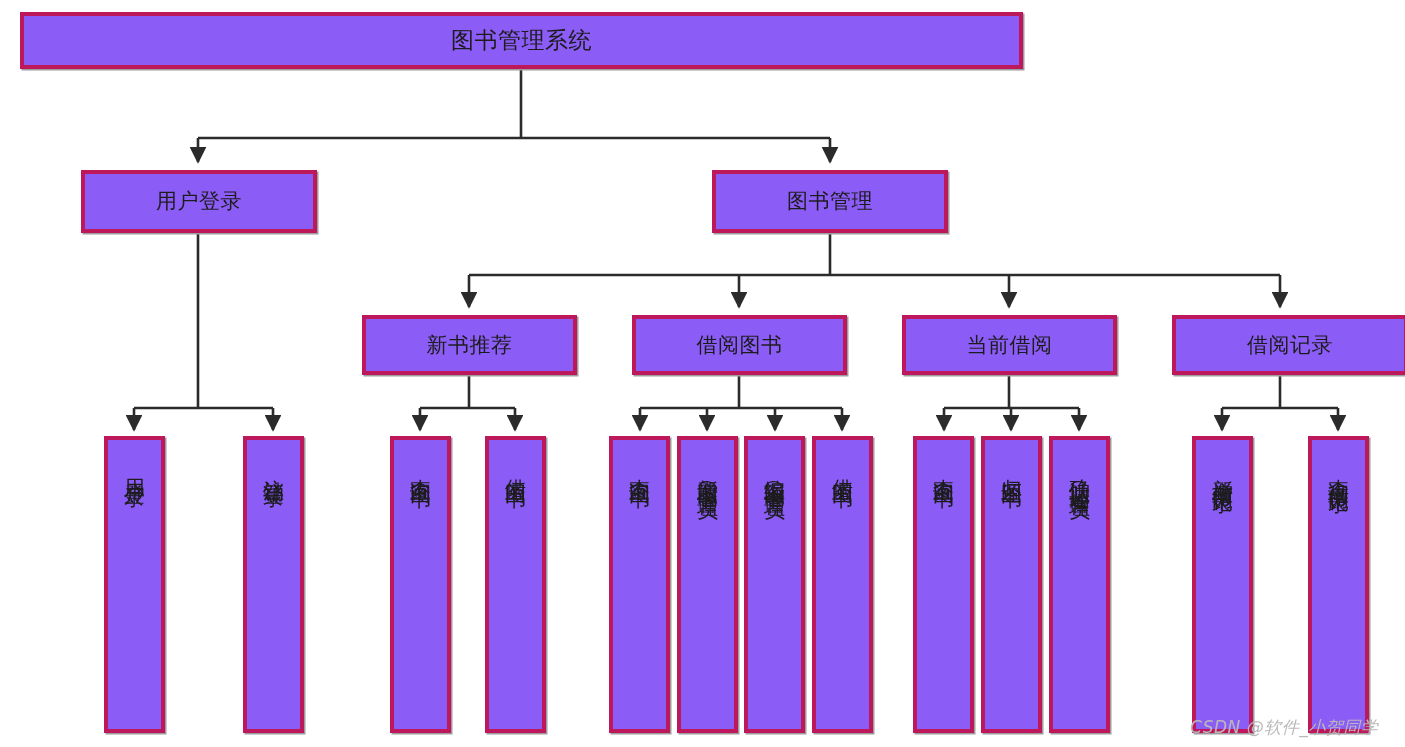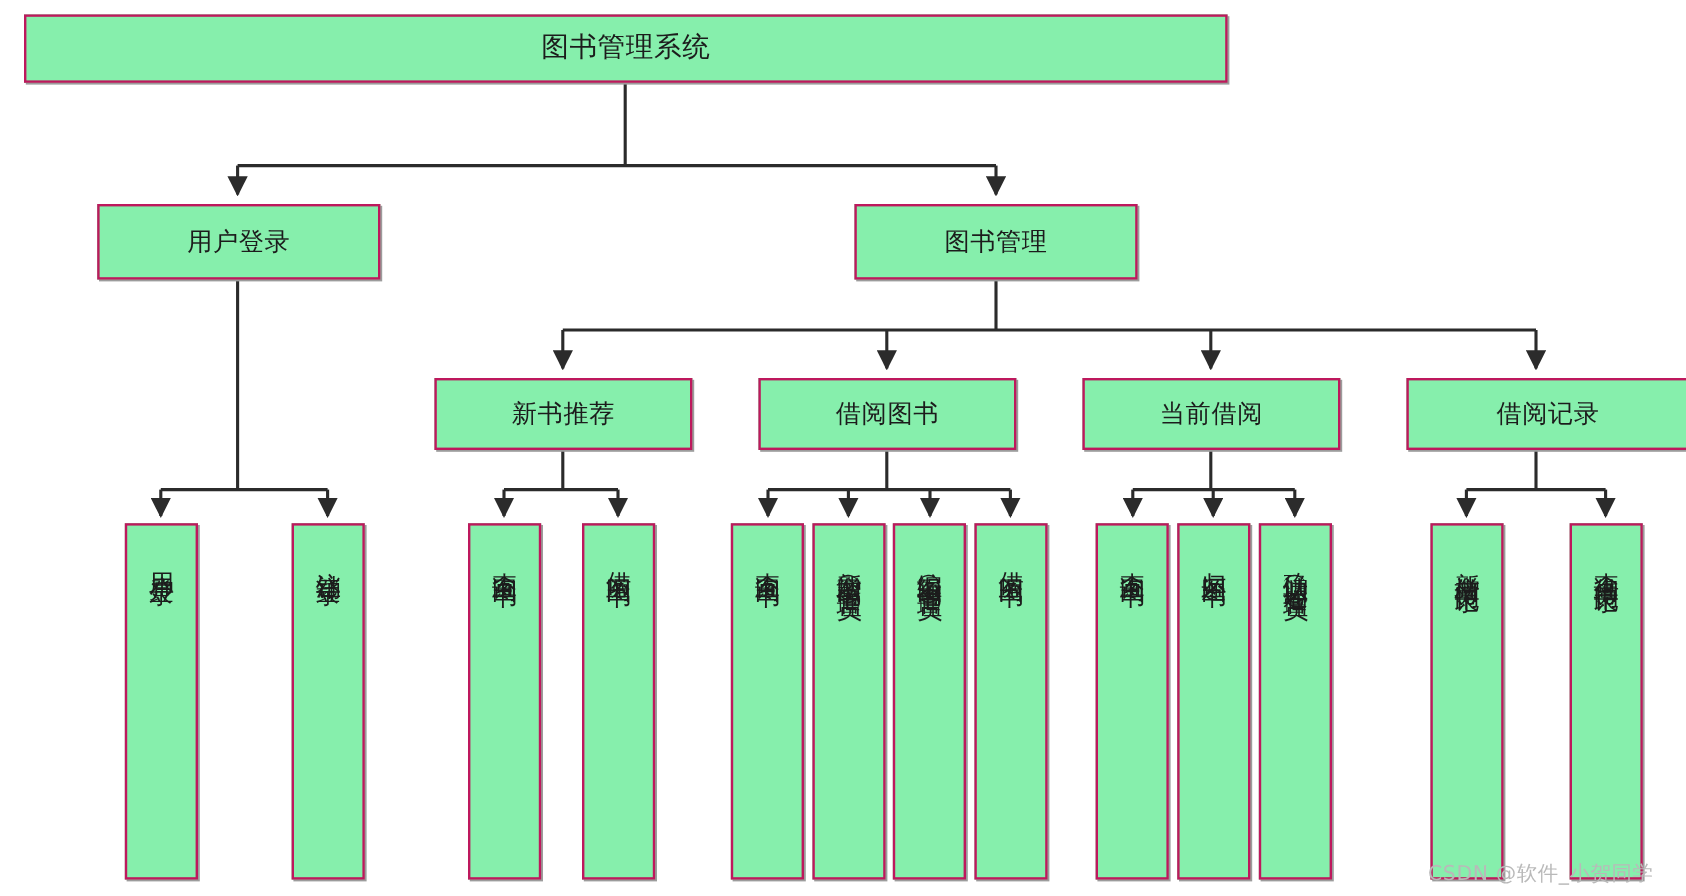--- a/index.html
+++ b/index.html
@@ -20,22 +20,22 @@
   #diagram-svg {
     position: absolute;
     left: 0;
     top: 0;
     width: 1405px;
     height: 747px;
   }
   .node-box {
     position: absolute;
     box-sizing: border-box;
-    background: #86efac;
-    border: 2px solid #be185d;
+    background: #8b5cf6;
+    border: 4px solid #be185d;
     box-shadow: 1.5px 1.5px 0 0 #9c9c9c;
     display: flex;
     align-items: center;
     justify-content: center;
     overflow: hidden;
   }
   .node-label {
     color: #1c1c1c;
     font-size: 21px;
     line-height: 1.25;
@@ -182,15 +182,15 @@
     <span class="node-label">确认归还（管理员）</span>
   </div>
 
   <div class="node-box node-leaf" style="left:1192px; top:436px; width:61px; height:297px;">
     <span class="node-label">新增借阅记录</span>
   </div>
   <div class="node-box node-leaf" style="left:1308px; top:436px; width:61px; height:297px;">
     <span class="node-label">查询借阅记录</span>
   </div>
 
-  <div class="watermark" style="left:1190px; top:716px;">CSDN @软件_小贺同学</div>
+  <div class="watermark" style="left:1190px; top:716px;font-style:italic;">CSDN @软件_小贺同学</div>
 
 </div>
 
 </body></html>

